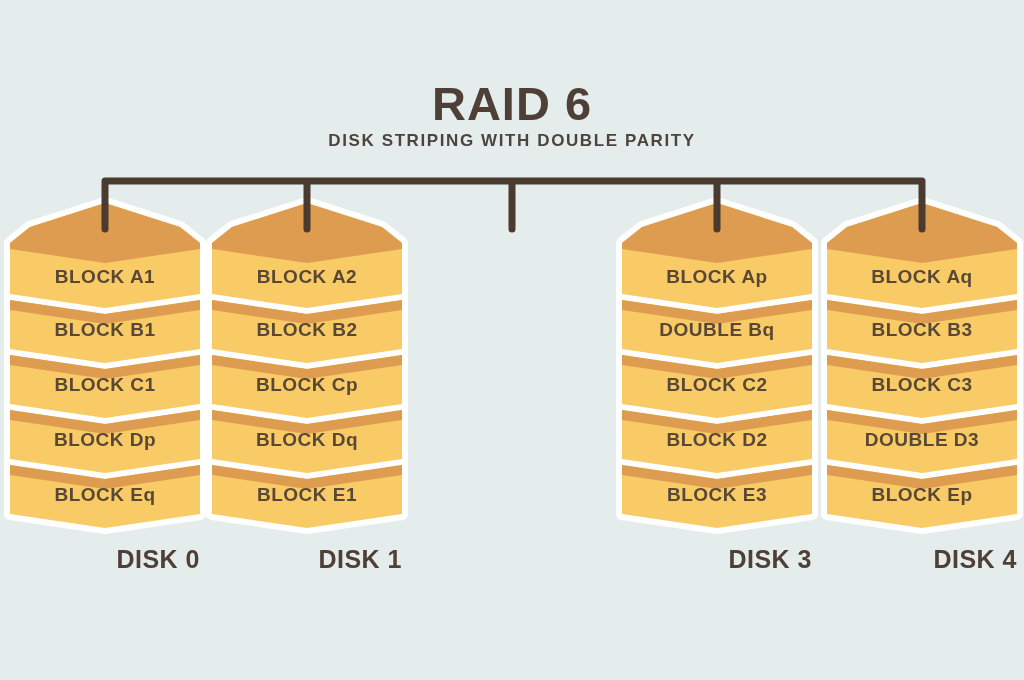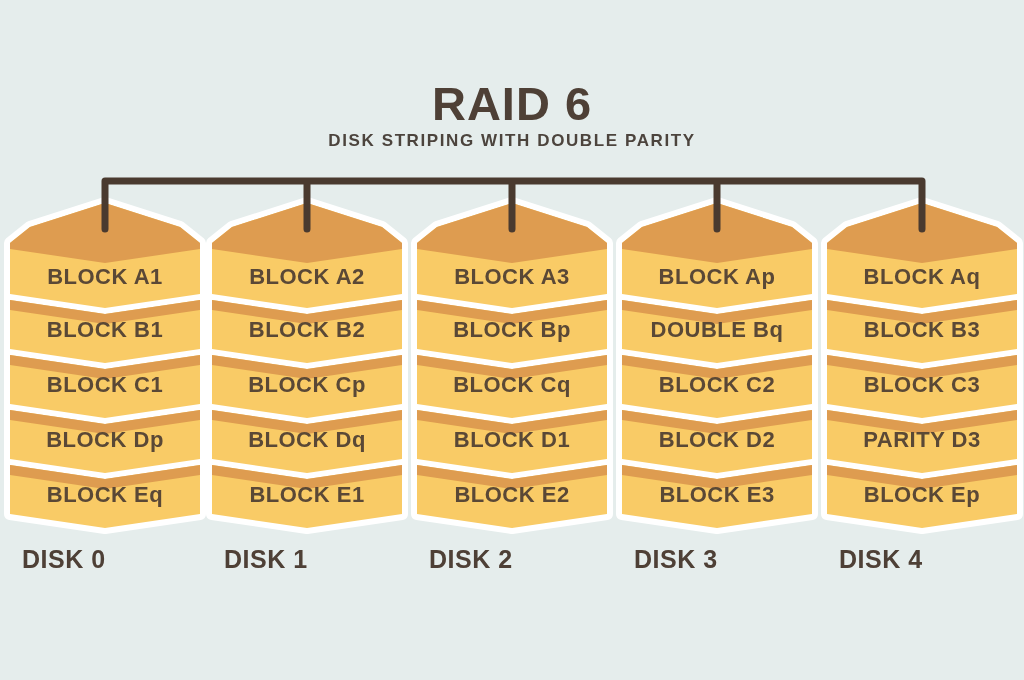--- a/index.html
+++ b/index.html
@@ -88,36 +88,36 @@
   }
   .face-yellow { fill: var(--block-yellow); }
   .face-orange { fill: var(--block-orange); }
   .block-label {
     position: absolute;
     left: 0;
     width: 190px;
     height: 22px;
     line-height: 22px;
     text-align: center;
-    font-size: 22px;
+    font-size: 19px;
     font-weight: bold;
     letter-spacing: 0.5px;
     color: var(--text-brown);
   }
   .bl-0 { top: 69px; }
   .bl-1 { top: 122px; }
   .bl-2 { top: 177px; }
   .bl-3 { top: 232px; }
   .bl-4 { top: 287px; }
   .disk-label {
     position: absolute;
     top: 348px;
-    left: 12px;
+    left: 0;
     width: 190px;
-    text-align: left;
+    text-align: right;
     font-size: 25px;
     font-weight: bold;
     letter-spacing: 0.5px;
     color: var(--title-brown);
   }
 </style>
 </head>
 <body>
 
 <svg width="0" height="0" style="position:absolute">
@@ -164,49 +164,38 @@
         <use href="#stack-shape"></use>
       </svg>
     <div class="block-label bl-0">BLOCK A2</div>
     <div class="block-label bl-1">BLOCK B2</div>
     <div class="block-label bl-3">BLOCK Dq</div>
     <div class="block-label bl-2">BLOCK Cp</div>
     <div class="block-label bl-4">BLOCK E1</div>
     <div class="disk-label">DISK 1</div>
   </div>
 
-  <div class="disk disk-2">
-    <svg class="stack-svg" width="190" height="340" viewBox="0 0 190 340">
-        <use href="#stack-shape"></use>
-      </svg>
-    <div class="block-label bl-0">BLOCK A3</div>
-    <div class="block-label bl-1">BLOCK Bp</div>
-    <div class="block-label bl-2">BLOCK Cq</div>
-    <div class="block-label bl-3">BLOCK D1</div>
-    <div class="block-label bl-4">BLOCK E2</div>
-    <div class="disk-label">DISK 2</div>
-  </div>
 
   <div class="disk disk-3">
     <svg class="stack-svg" width="190" height="340" viewBox="0 0 190 340">
         <use href="#stack-shape"></use>
       </svg>
     <div class="block-label bl-0">BLOCK Ap</div>
     <div class="block-label bl-1">DOUBLE Bq</div>
     <div class="block-label bl-2">BLOCK C2</div>
     <div class="block-label bl-3">BLOCK D2</div>
     <div class="block-label bl-4">BLOCK E3</div>
     <div class="disk-label">DISK 3</div>
   </div>
 
   <div class="disk disk-4">
     <svg class="stack-svg" width="190" height="340" viewBox="0 0 190 340">
         <use href="#stack-shape"></use>
       </svg>
     <div class="block-label bl-0">BLOCK Aq</div>
     <div class="block-label bl-1">BLOCK B3</div>
     <div class="block-label bl-2">BLOCK C3</div>
-    <div class="block-label bl-3">PARITY D3</div>
+    <div class="block-label bl-3">DOUBLE D3</div>
     <div class="block-label bl-4">BLOCK Ep</div>
     <div class="disk-label">DISK 4</div>
   </div>
 
 </div>
 
 </body></html>

